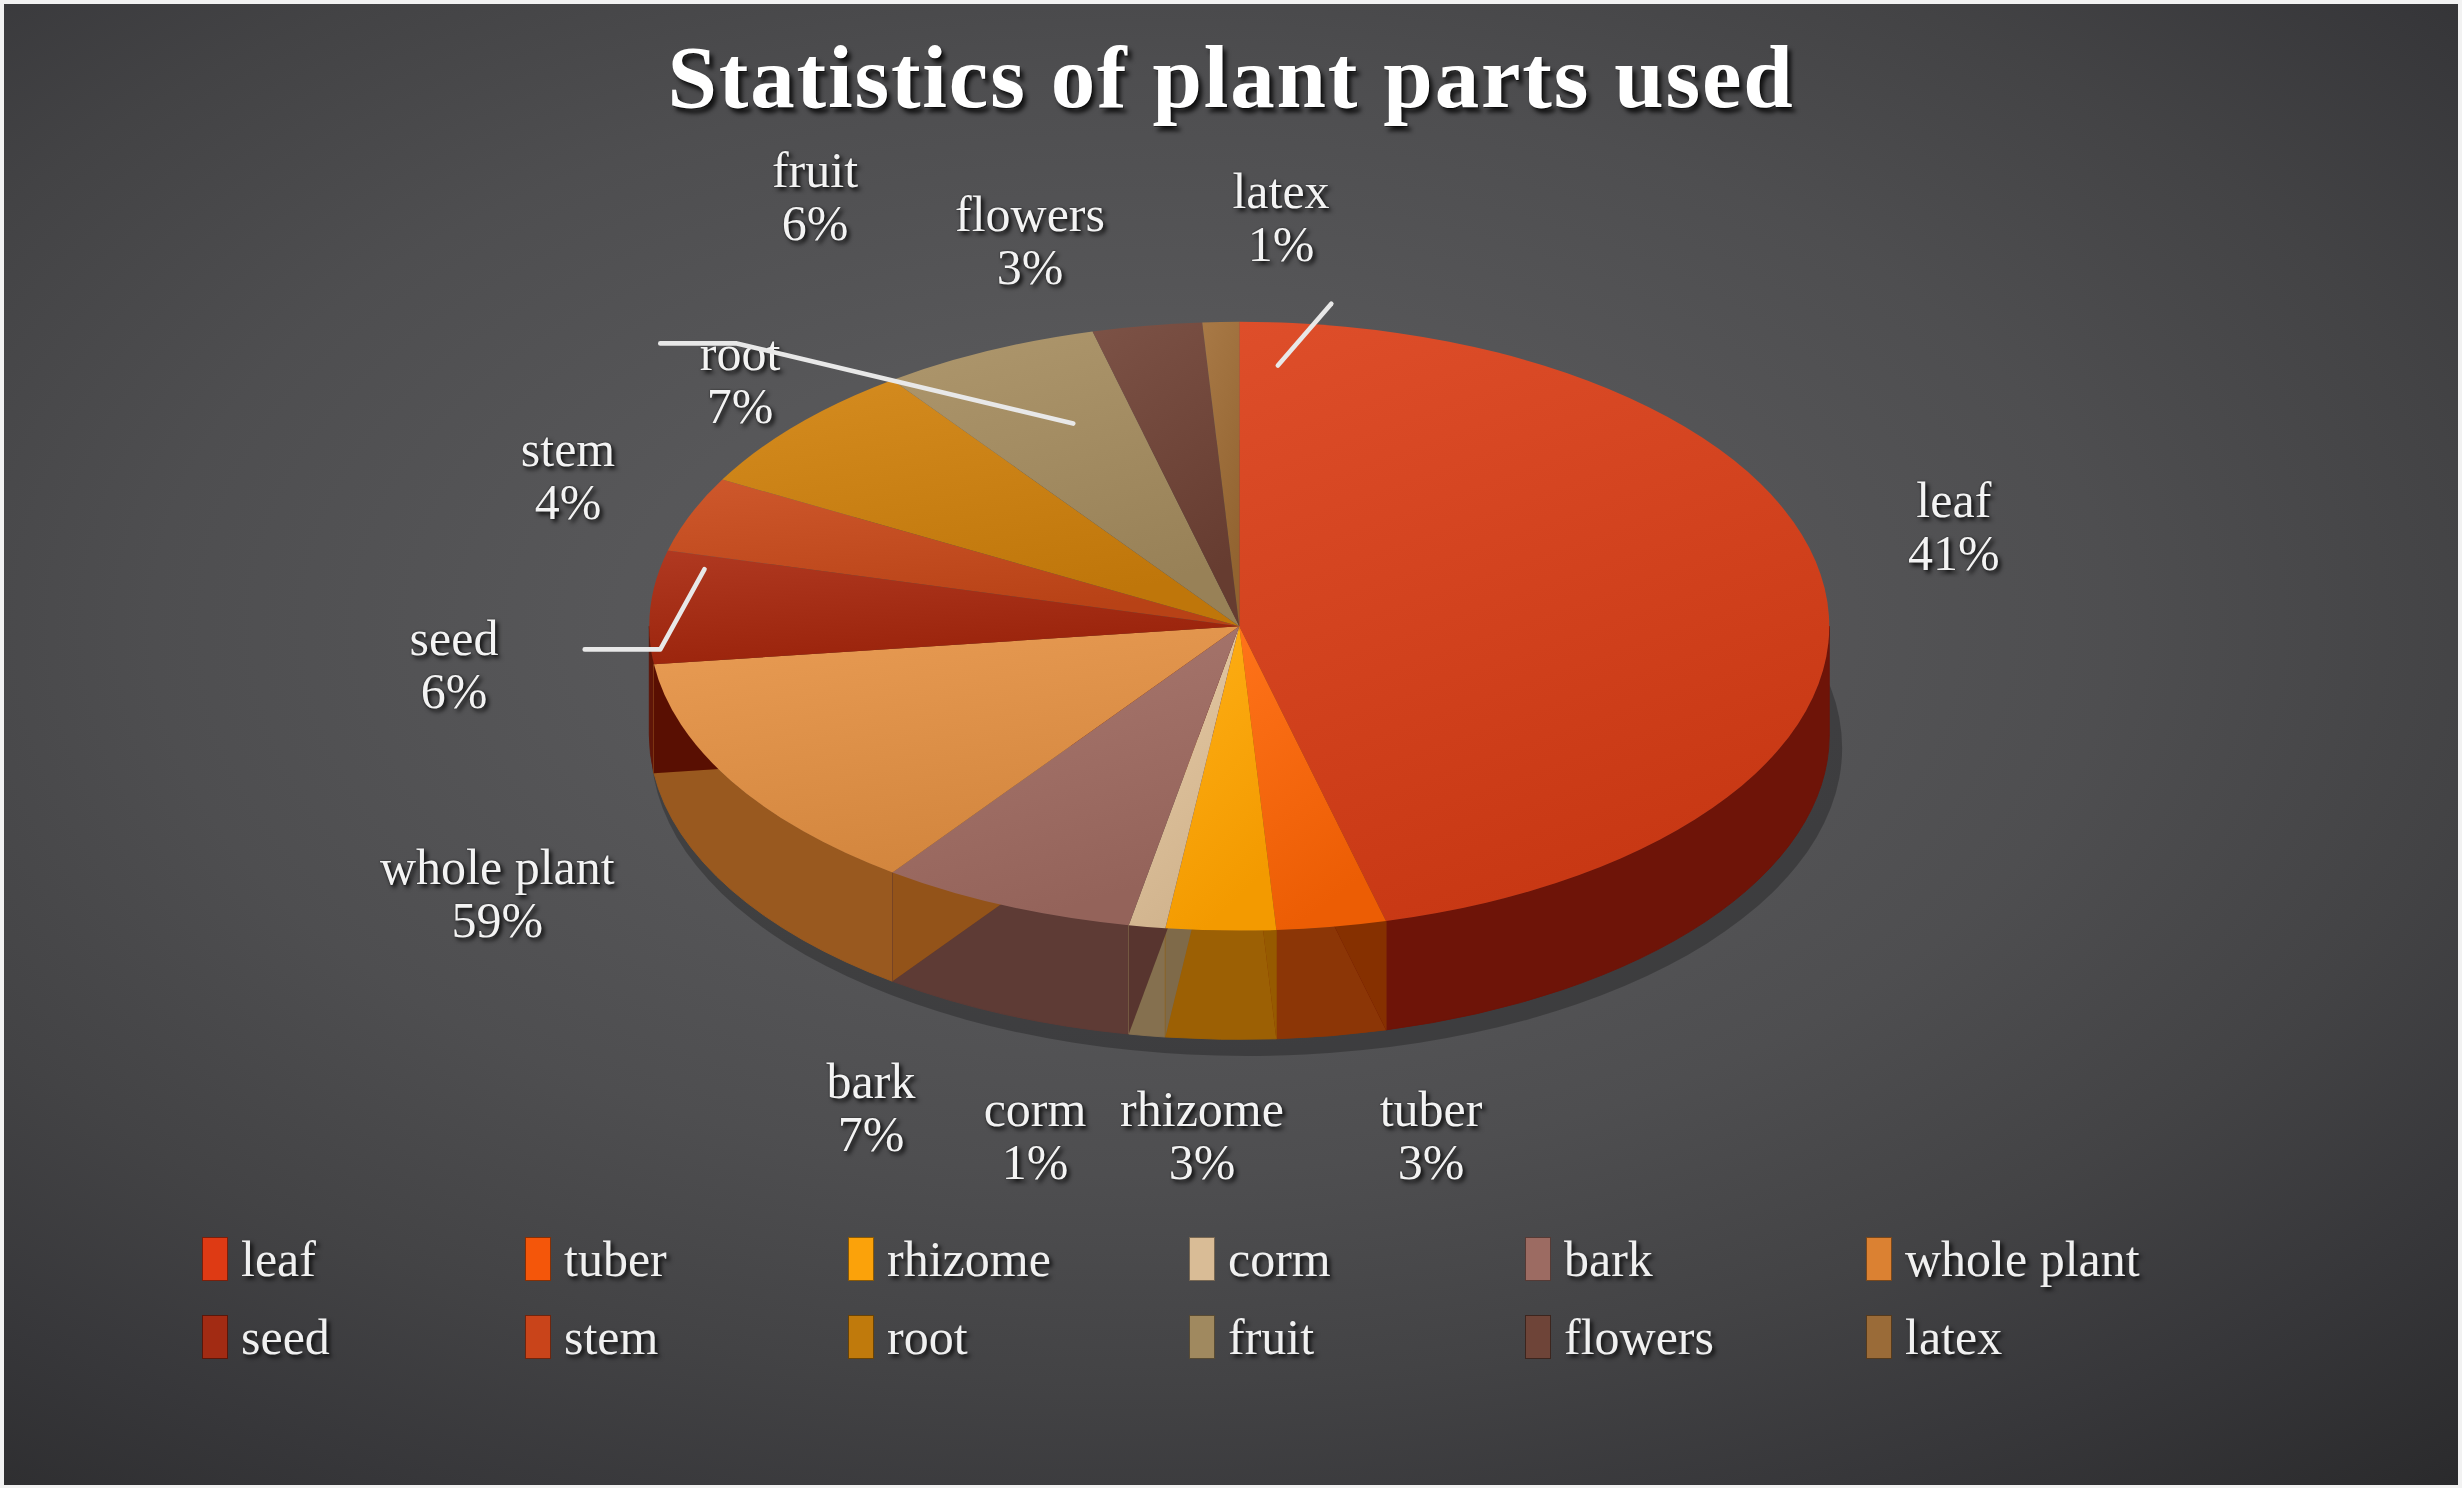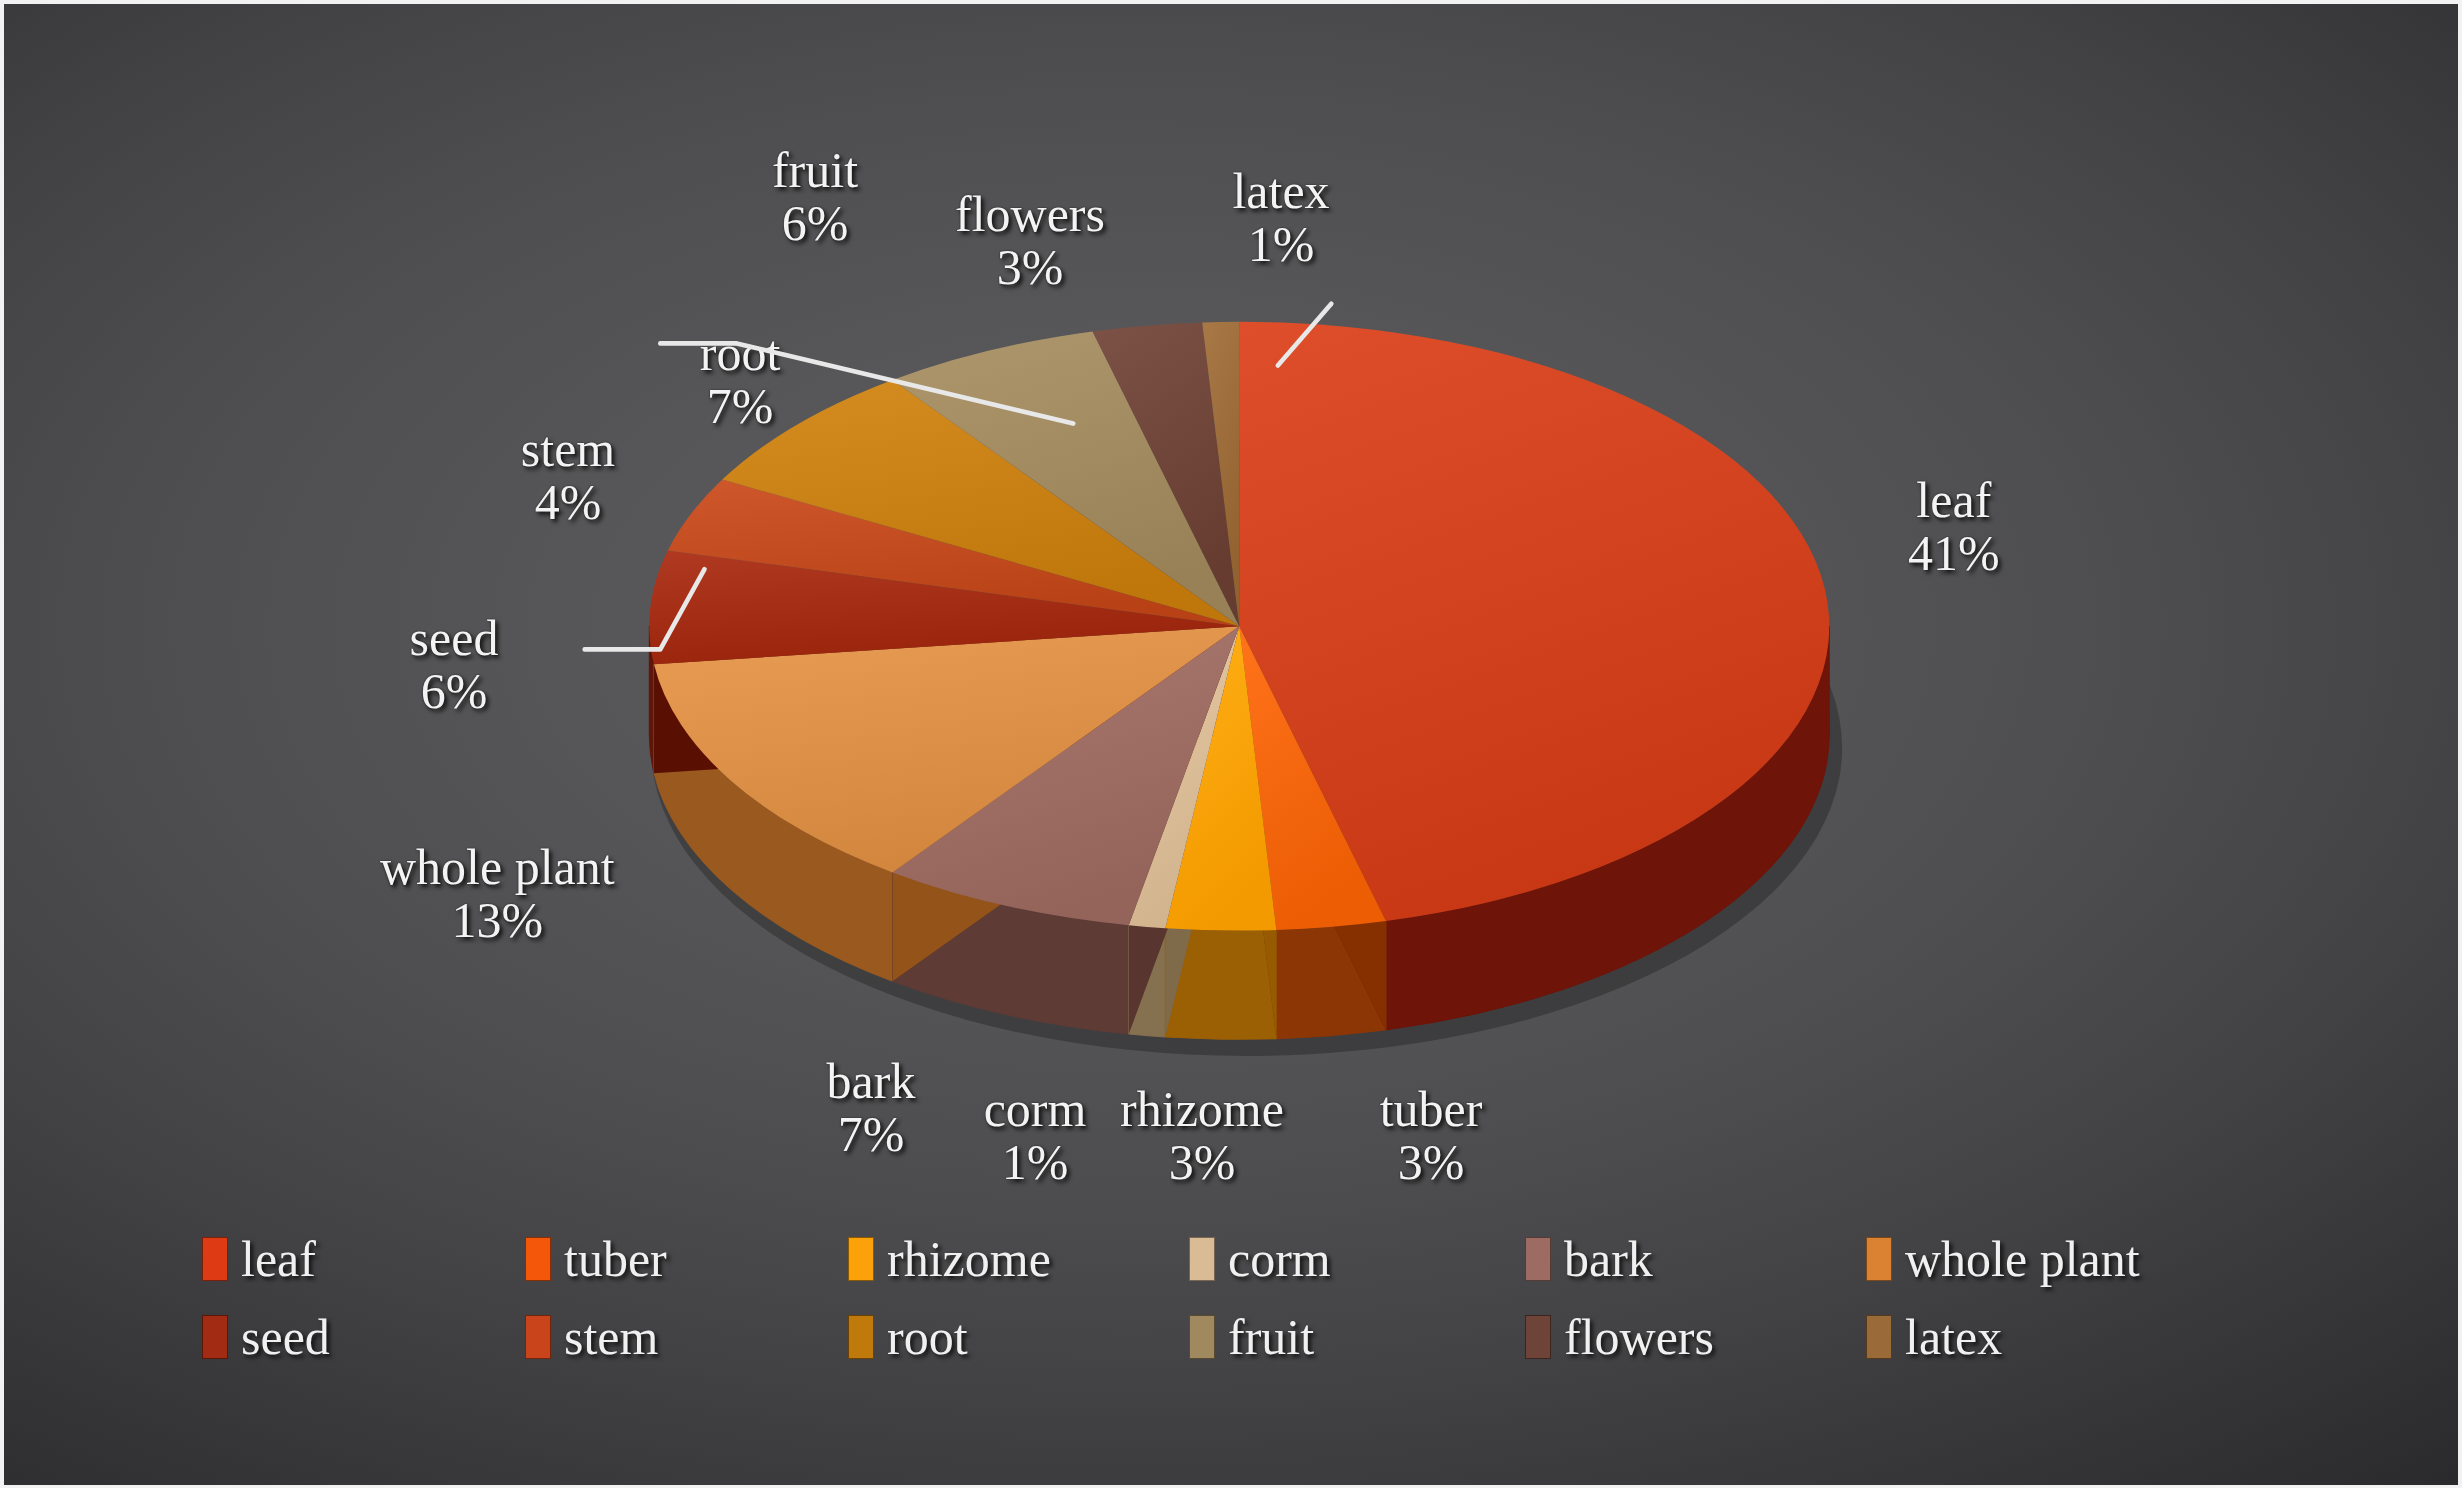--- a/index.html
+++ b/index.html
@@ -76,20 +76,21 @@
   .legend-row .legend-item:nth-child(3){ width:341px; }
   .legend-row .legend-item:nth-child(4){ width:336px; }
   .legend-row .legend-item:nth-child(5){ width:341px; }
   .legend-row .legend-item:nth-child(6){ width:396px; }
 </style>
 </head>
 <body>
 
 <div id="chart-frame">
 
+  <div id="title">Statistics of plant parts used</div>
 
   <div id="pie-stage">
     <svg id="pie-svg" viewBox="0 0 1420 760" preserveAspectRatio="none" aria-hidden="true">
         <defs>
           <linearGradient id="g0" x1="0" y1="0" x2="0.35" y2="1">
             <stop offset="0%" stop-color="#de4e2a" stop-opacity="1"></stop>
             <stop offset="100%" stop-color="#c83814" stop-opacity="1"></stop>
           </linearGradient>
           <linearGradient id="g1" x1="0" y1="0" x2="0.35" y2="1">
             <stop offset="0%" stop-color="#ff731a" stop-opacity="1"></stop>
@@ -170,21 +171,21 @@
         <path d="M 700 345 L 659.8140675012389 15.651179618670369 A 640 330 0 0 1 699.9999999999999 15 Z" fill="url(#g11)" stroke="none"></path>
       </svg>
   </div>
 
   <div id="callout-layer">
       <div class="slice-label" style="left: 1904px; top: 470px;"><span>leaf</span><span class="pct">41%</span></div>
       <div class="slice-label" style="left: 1427px; top: 1079px; transform: translateX(-50%);"><span>tuber</span><span class="pct">3%</span></div>
       <div class="slice-label" style="left: 1198px; top: 1079px; transform: translateX(-50%);"><span>rhizome</span><span class="pct">3%</span></div>
       <div class="slice-label" style="left: 1031px; top: 1079px; transform: translateX(-50%);"><span>corm</span><span class="pct">1%</span></div>
       <div class="slice-label" style="left: 867px; top: 1051px; transform: translateX(-50%);"><span>bark</span><span class="pct">7%</span></div>
-      <div class="slice-label" style="left: 376px; top: 837px;"><span>whole plant</span><span class="pct">13%</span></div>
+      <div class="slice-label" style="left: 376px; top: 837px;"><span>whole plant</span><span class="pct">59%</span></div>
       <div class="slice-label" style="left: 450px; top: 608px; transform: translateX(-50%);"><span>seed</span><span class="pct">6%</span></div>
       <div class="slice-label" style="left: 564px; top: 419px; transform: translateX(-50%);"><span>stem</span><span class="pct">4%</span></div>
       <div class="slice-label" style="left: 736px; top: 323px; transform: translateX(-50%);"><span>root</span><span class="pct">7%</span></div>
       <div class="slice-label" style="left: 811px; top: 140px; transform: translateX(-50%);"><span>fruit</span><span class="pct">6%</span></div>
       <div class="slice-label" style="left: 1026px; top: 184px; transform: translateX(-50%);"><span>flowers</span><span class="pct">3%</span></div>
       <div class="slice-label" style="left: 1277px; top: 161px; transform: translateX(-50%);"><span>latex</span><span class="pct">1%</span></div>
     </div>
 
   <div id="legend">
       <div class="legend-row">

